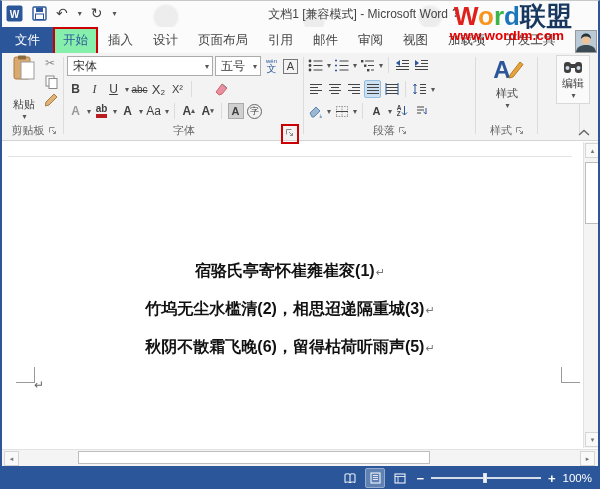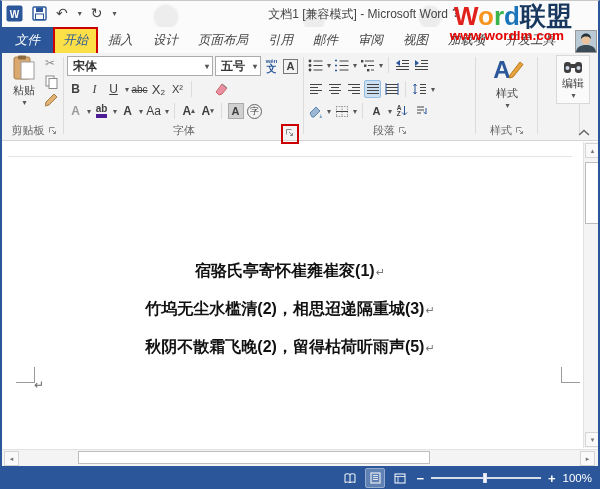--- a/index.html
+++ b/index.html
@@ -14,23 +14,23 @@
          text-align:right;font-size:12px;color:#444;white-space:nowrap;}
   .help{position:absolute;right:138px;top:4px;font-size:13px;color:#555;font-weight:bold;}
   .blob{position:absolute;border-radius:50%;background:radial-gradient(circle,#e9e9e9 55%,transparent 70%);opacity:.8;}
   
   .wlogo{position:absolute;right:26px;top:1px;z-index:30;font-weight:bold;font-size:26px;line-height:28px;white-space:nowrap;letter-spacing:0px;}
   .wlogo span{text-shadow:1px 1px 0 rgba(255,255,255,.7);}
   .wurl{position:absolute;right:34px;top:27px;z-index:30;font-weight:bold;font-size:13.5px;color:#e60000;white-space:nowrap;}
   .avatar{position:absolute;right:1px;top:29px;z-index:31;width:22px;height:23px;border:1px solid #999;}
   
   .tabrow{position:absolute;left:0;top:26px;width:100%;height:26px;background:#fbfbfb;display:flex;align-items:stretch;}
-  .tab{height:42px;line-height:26px;padding:0 10px;font-size:12.5px;color:#444;white-space:nowrap;cursor:default;font-style:italic;}
+  .tab{height:42px;line-height:26px;padding:0 10px;font-size:12.5px;color:#444;white-space:nowrap;cursor:default;}
   .tab.file{background:#2b579a;color:#fff;padding:0 13px;}
-  .tab.sel{background:#fde047;color:#2b579a;outline:2px solid #cc0000;outline-offset:-2px;}
+  .tab.sel{background:#86efac;color:#2b579a;outline:2px solid #cc0000;outline-offset:-2px;}
   
   .ribbon{position:absolute;left:0;top:52px;width:100%;height:88px;background:#f3f3f3;border-bottom:1px solid #d4d4d4;}
   .vsep{position:absolute;top:4px;bottom:6px;width:1px;background:#dcdcdc;}
   .grp{position:absolute;top:0;height:86px;}
   .grp-label{position:absolute;bottom:1px;left:0;right:0;text-align:center;font-size:11px;color:#666;white-space:nowrap;}
   .launch{display:inline-block;vertical-align:-1px;margin-left:3px;}
   .rrow{position:absolute;left:2px;right:0;display:flex;align-items:center;gap:2px;}
   .btn{display:inline-flex;align-items:center;justify-content:center;min-width:17px;height:18px;
        border-radius:2px;color:#3f3f3f;font-size:12px;cursor:default;}
   .btn.on{background:#cde0f2;border:1px solid #92bce0;}
@@ -39,21 +39,21 @@
          border:1px solid #ababab;height:20px;font-size:12px;color:#333;padding:0 3px 0 5px;}
   .isep{width:1px;height:16px;background:#dcdcdc;margin:0 3px;}
   
   .bold{font-weight:bold}.ital{font-style:italic;font-family:"Liberation Serif",serif}
   .und{text-decoration:underline}.strk{text-decoration:line-through;font-size:10px}
   .ph{display:inline-flex;flex-direction:column;align-items:center;line-height:1;color:#2b579a;}
   .ph .t{font-size:6px}.ph .b{font-size:10px}
   .boxA{border:1px solid #777;width:15px;height:15px;display:inline-flex;align-items:center;justify-content:center;font-size:11px;}
   .shadeA{background:#d0d0d0;border:1px solid #aaa;width:16px;height:16px;display:inline-flex;align-items:center;justify-content:center;font-size:11px;font-weight:bold;}
   .circZ{border:1px solid #666;border-radius:50%;width:15px;height:15px;display:inline-flex;align-items:center;justify-content:center;font-size:9px;}
-  .hl{font-size:10px;font-weight:bold;border-bottom:4px solid #4c1d95;line-height:10px;}
+  .hl{font-size:10px;font-weight:bold;border-bottom:4px solid #b91c1c;line-height:10px;}
   .fx{color:#9a9a9a;font-weight:bold;}
   .growA{font-size:12px;font-weight:bold;}
   .growA sup{font-size:7px;color:#555;}
   
   .doc{position:absolute;left:4px;top:140px;width:100%;height:308px;background:#fff;overflow:hidden;}
   .pagetop{position:absolute;left:2px;right:30px;top:15px;height:1px;background:#e4e4e4;}
   .crop{position:absolute;width:19px;height:16px;}
   .crop.l{left:10px;top:226px;border-right:1px solid #9a9a9a;border-bottom:1px solid #9a9a9a;}
   .crop.r{right:22px;top:226px;border-left:1px solid #9a9a9a;border-bottom:1px solid #9a9a9a;}
   .dline{position:absolute;left:0;right:28px;text-align:center;font-family:"Liberation Serif",serif;
@@ -143,21 +143,21 @@
     <div class="vsep" style="left:535px"></div>
     <div class="vsep" style="left:577px"></div>
 
     <div class="grp" style="left:3px;width:58px;">
       <div style="position:absolute;left:3px;top:2px;width:32px;text-align:center;">
         <svg width="24" height="26" style="margin:0 auto">
           <rect x="2" y="2" width="16" height="22" rx="2" fill="#d9a970" stroke="#a97e48"></rect>
           <rect x="6" y="0.5" width="8" height="4" rx="1" fill="#8c6a3f"></rect>
           <rect x="9" y="7" width="13" height="17" fill="#fff" stroke="#9b9b9b"></rect>
         </svg>
-        <div style="font-size:11px;color:#444;margin-top:2px;">粘贴</div>
+        <div style="font-size:11px;color:#444;margin-top:16px;">粘贴</div>
         <div class="dd">▾</div>
       </div>
       <div style="position:absolute;left:40px;top:3px;font-size:12px;color:#8a8a8a;">✂</div>
       <div style="position:absolute;left:40px;top:22px;">
         <svg width="13" height="14">
             <rect x="1" y="1" width="8" height="10" fill="#fff" stroke="#8a8a8a"></rect>
             <rect x="4" y="3.5" width="8" height="10" fill="#fff" stroke="#8a8a8a"></rect>
           </svg>
       </div>
       <div style="position:absolute;left:40px;top:40px;">
@@ -167,21 +167,21 @@
       </div>
       <div class="grp-label">
         <span>剪贴板</span><span class="launch"><svg width="9" height="9">
               <path d="M1.5 1.5h5M1.5 1.5v5" stroke="#8a8a8a" fill="none"></path>
               <path d="M4 4l3.5 3.5M7.5 5v2.5H5" stroke="#8a8a8a" fill="none"></path>
             </svg></span>
       </div>
     </div>
 
     <div class="grp" style="left:63px;width:238px;">
-      <div class="rrow" style="top:3px;font-weight:bold;">
+      <div class="rrow" style="top:3px;">
         <div class="combo" style="width:146px;">
           <span>宋体</span>
           <span class="dd">▾</span>
         </div>
         <div class="combo" style="width:46px;">
           <span>五号</span>
           <span class="dd">▾</span>
         </div>
         <span class="btn ph">
           <span class="t">wén</span>
@@ -409,21 +409,21 @@
     <div class="crop l"></div>
     <div class="crop r"></div>
 
     <div class="dline" style="top:120px;">
       <span>宿骆氏亭寄怀崔雍崔衮(1)</span><span class="pmark">↵</span>
     </div>
     <div class="dline" style="top:158px;">
       <span>竹坞无尘水槛清(2)，相思迢递隔重城(3)</span><span class="pmark">↵</span>
     </div>
     <div class="dline" style="top:196px;">
-      <span>秋阴不散霜飞晚(2)，留得枯荷听雨声(5)</span><span class="pmark">↵</span>
+      <span>秋阴不散霜飞晚(6)，留得枯荷听雨声(5)</span><span class="pmark">↵</span>
     </div>
     <div class="lonepm" style="top:237px;">↵</div>
 
     <div class="vscroll">
       <div class="sbtn" style="top:1px;">▴</div>
       <div class="vthumb"></div>
       <div class="sbtn" style="bottom:1px;">▾</div>
     </div>
   </div>
 

